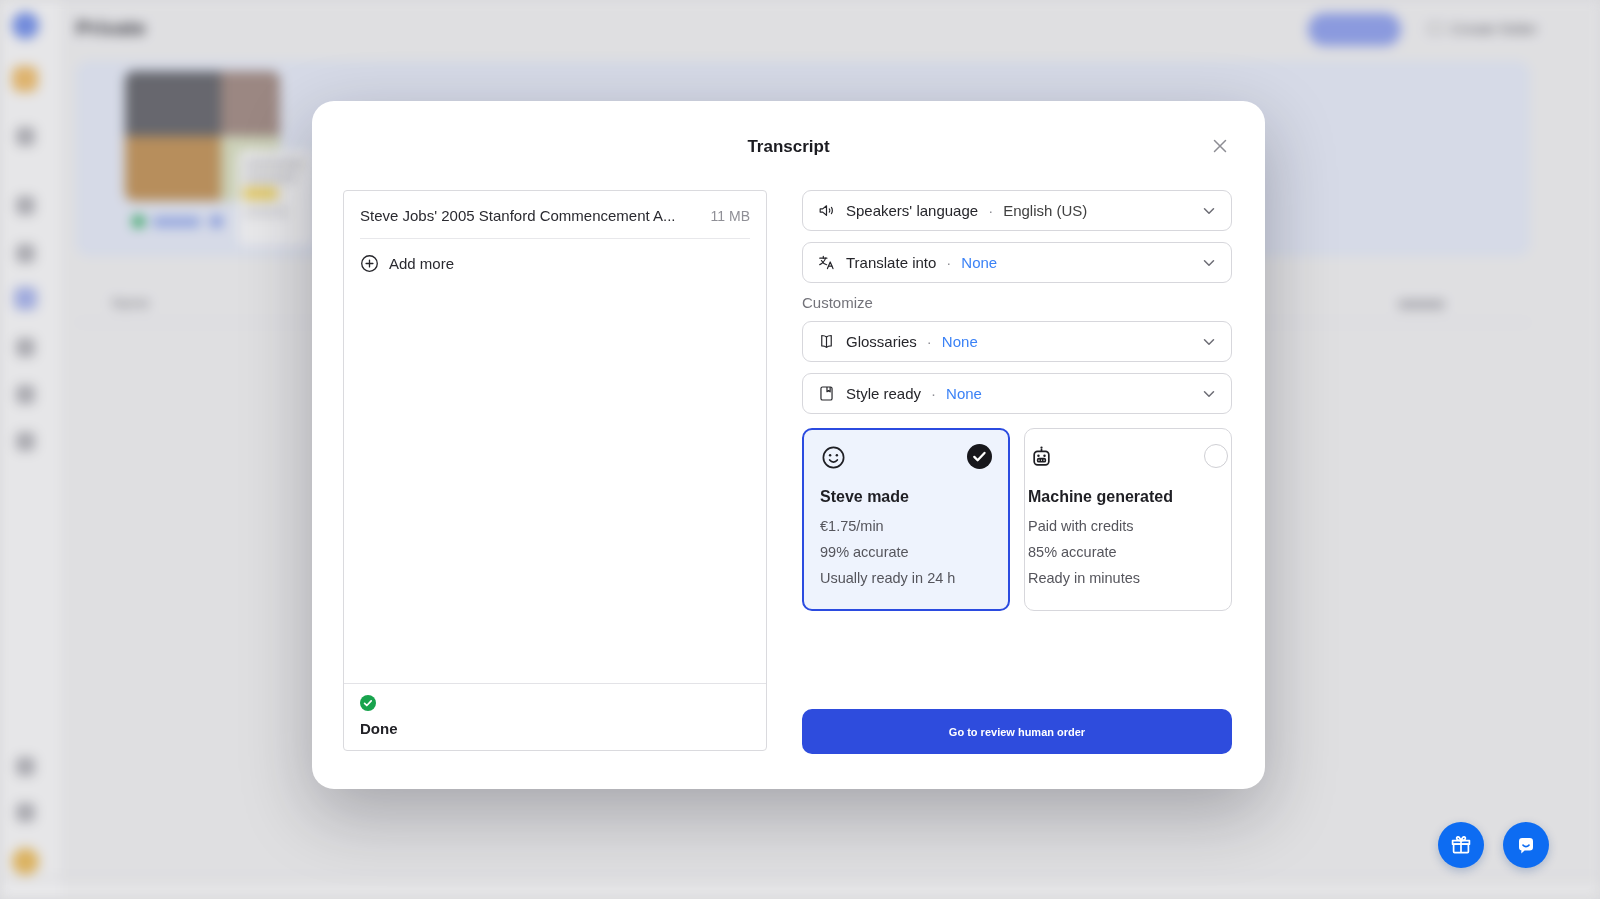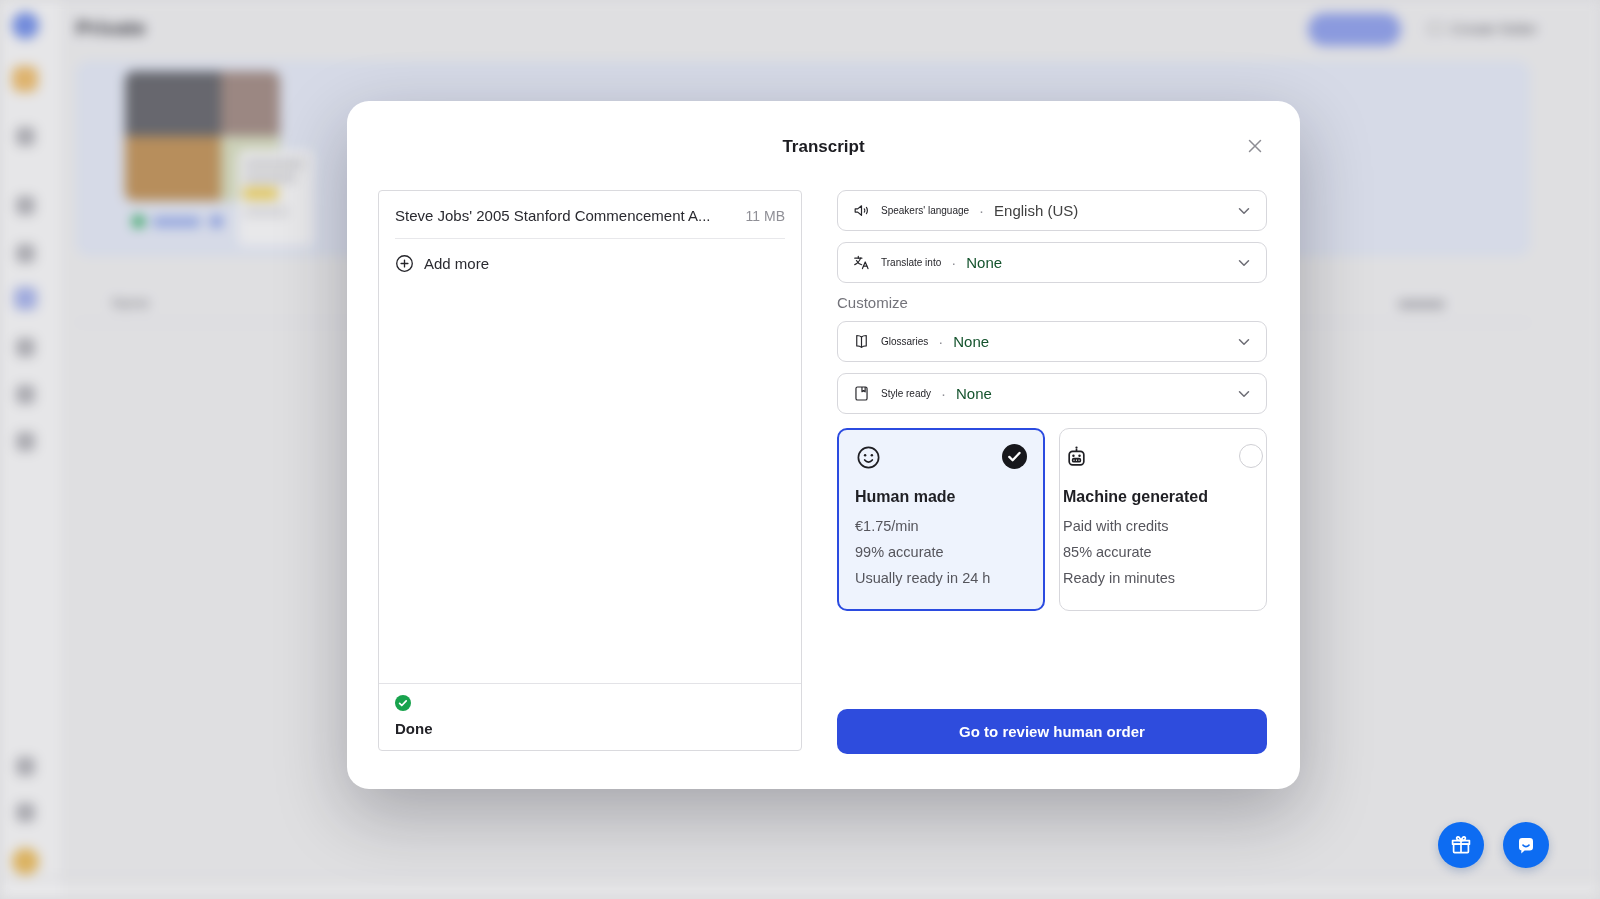--- a/index.html
+++ b/index.html
@@ -33,52 +33,52 @@
   .bg-status-dot { position:absolute; left:210px; top:215px; width:13px; height:13px; border-radius:50%; background:#8ea4ef; }
   .bg-th { position:absolute; left:112px; top:295px; font-size:14px; color:#83838b; }
   .bg-th-right { position:absolute; left:1398px; top:300px; width:47px; height:9px; border-radius:4px; background:#bcbcc2; }
   .bg-thead-rule { position:absolute; left:76px; top:322px; width:1454px; height:1px; background:#dfdfe3; }
   .bg-bottom-strip { position:absolute; left:0; top:878px; width:1600px; height:21px; background:rgba(255,255,255,0.5); border-top:1px solid #cdcdd2; }
 
   
   .backdrop { position:absolute; inset:0; background:rgba(25,25,32,0.09); }
 
   
-  .modal { position:absolute; left:312px; top:101px; width:953px; height:688px; background:#ffffff; border-radius:22px; box-shadow:0 24px 70px rgba(15,15,30,0.28);margin-left:35px; }
+  .modal { position:absolute; left:312px; top:101px; width:953px; height:688px; background:#ffffff; border-radius:22px; box-shadow:0 24px 70px rgba(15,15,30,0.28); }
   .modal-title { position:absolute; left:0; right:0; top:36px; text-align:center; font-size:17px; font-weight:700; color:#1c1c21; }
   .close-btn { position:absolute; right:34px; top:34px; width:22px; height:22px; cursor:pointer; display:flex; align-items:center; justify-content:center; }
 
   .left-panel { position:absolute; left:31px; top:89px; width:424px; height:561px; border:1px solid #dadade; border-radius:4px; display:flex; flex-direction:column; background:#fff; }
   .file-row { display:flex; align-items:baseline; gap:10px; padding:16px 16px 14px 16px; }
   .file-name { flex:1; font-size:15px; color:#2a2a30; white-space:nowrap; overflow:hidden; text-overflow:ellipsis; }
   .file-size { font-size:14px; color:#8f8f96; white-space:nowrap; }
   .file-divider { margin:0 16px; border-top:1px solid #e8e8eb; }
   .add-more { display:flex; align-items:center; gap:10px; padding:15px 16px; font-size:15px; color:#2a2a30; cursor:pointer; }
   .panel-spacer { flex:1; }
   .panel-footer { border-top:1px solid #e3e3e7; padding:11px 16px 13px 16px; }
   .done-label { margin-top:5px; font-size:15px; color:#222227;font-weight:bold; }
 
   .right-panel { position:absolute; left:490px; top:89px; width:430px; }
   .dropdown { height:41px; border:1px solid #d7d7dc; border-radius:9px; background:#fff; display:flex; align-items:center; gap:10px; padding:0 14px; margin-bottom:11px; cursor:pointer; }
-  .dd-label { font-size:10px; color:#26262b; }
+  .dd-label { font-size:15px; color:#26262b; }
   .dd-sep { font-size:15px; color:#8f8f96; }
-  .dd-value { font-size:15px; color:#14532d; }
+  .dd-value { font-size:15px; color:#3b82f6; }
   .dd-value.dark { color:#404040; }
   .dd-chevron { margin-left:auto; display:flex; }
   .customize { margin:9px 0 10px 0; font-size:15px; color:#73737a; }
 
   .cards { display:flex; gap:14px; margin-top:14px; }
   .card { width:208px; height:183px; border:1px solid #d7d7dc; border-radius:10px; background:#fff; padding:15px 3px; cursor:pointer; }
   .card.selected { border:2px solid #2b4be0; background:#eef3fd; padding:14px 16px; }
   .card-head { display:flex; justify-content:space-between; align-items:flex-start; }
   .card-title { margin-top:17px; font-size:16px; font-weight:700; color:#1f1f24; }
   .card-lines { margin-top:7px; font-size:14.5px; color:#55555c; line-height:26px; }
   .radio-empty { width:24px; height:24px; border-radius:50%; border:1.5px solid #cfcfd4; background:#fff; }
 
-  .cta { position:absolute; left:490px; top:608px; width:430px; height:45px; border:none; border-radius:10px; background:#2e4cdd; color:#ffffff; font-family:inherit; font-size:15px; font-weight:700; cursor:pointer; }
+  .cta { position:absolute; left:490px; top:608px; width:430px; height:45px; border:none; border-radius:10px; background:#2e4cdd; color:#ffffff; font-family:inherit; font-size:11px; font-weight:700; cursor:pointer; }
 
   
   .fab { position:absolute; width:46px; height:46px; border-radius:50%; background:#0d6cf2; display:flex; align-items:center; justify-content:center; cursor:pointer; box-shadow:0 3px 10px rgba(10,60,140,0.25); }
   .fab.gift { left:1438px; top:822px; }
   .fab.chat { left:1503px; top:822px; }
 </style>
 </head>
 <body>
 
 <div class="stage">
@@ -237,21 +237,21 @@
                 <circle cx="12" cy="12" r="9" fill="none" stroke="#1f1f24" stroke-width="1.5"></circle>
                 <circle cx="9" cy="10" r="1.1" fill="#1f1f24"></circle>
                 <circle cx="15" cy="10" r="1.1" fill="#1f1f24"></circle>
                 <path d="M8.6 14.2c1 1.3 2.1 1.9 3.4 1.9s2.4-.6 3.4-1.9" fill="none" stroke="#1f1f24" stroke-width="1.5" stroke-linecap="round"></path>
               </svg>
             <svg width="25" height="25" viewBox="0 0 24 24">
                 <circle cx="12" cy="12" r="12" fill="#17171c"></circle>
                 <path d="M7 12.4l3.2 3.2 6.6-7" fill="none" stroke="#fff" stroke-width="2.2" stroke-linecap="round" stroke-linejoin="round"></path>
               </svg>
           </div>
-          <div class="card-title">Human made</div>
+          <div class="card-title">Steve made</div>
           <div class="card-lines">
             <div>€1.75/min</div>
             <div>99% accurate</div>
             <div>Usually ready in 24 h</div>
           </div>
         </div>
 
         <div class="card">
           <div class="card-head">
             <svg width="27" height="27" viewBox="0 0 24 24">

